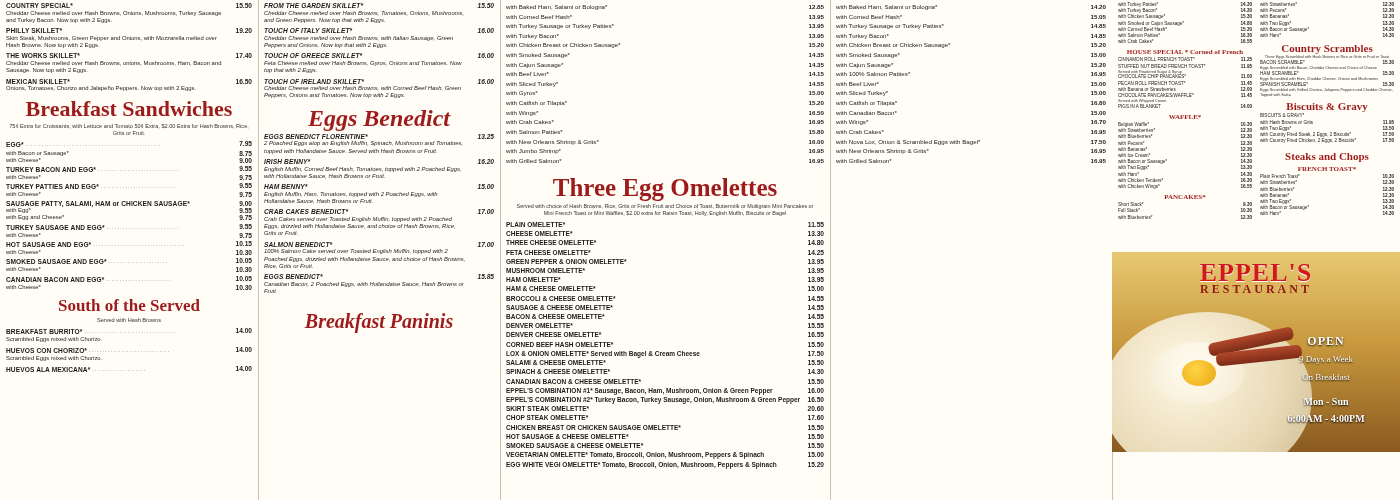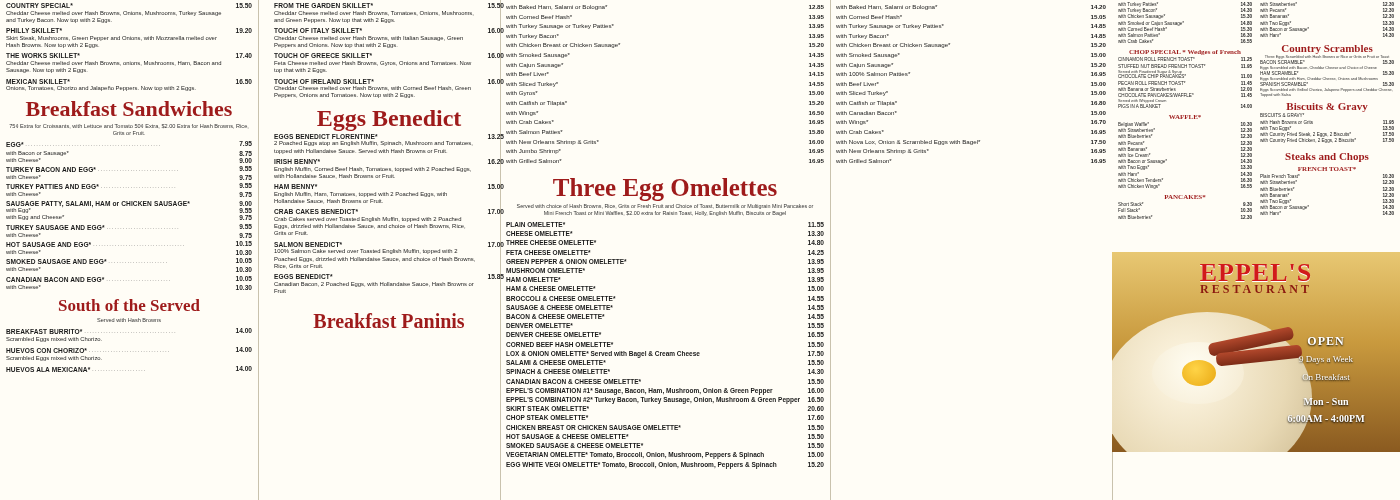--- a/index.html
+++ b/index.html
@@ -8,21 +8,21 @@
     background:#fffdf6;
     font-family:"Liberation Sans", sans-serif;
     font-size:6.2px;
     color:#1a1a1a;
   }
   .page{position:relative;width:1400px;height:500px;}
 
   
   .col{position:absolute;top:0;height:500px;box-sizing:border-box;padding:2px 6px;overflow:hidden;}
   .c1{left:0;width:258px;}
-  .c2{left:268px;width:242px;}
+  .c2{left:258px;width:242px;font-style:italic;}
   .c3{left:500px;width:330px;}
   .c4{left:830px;width:282px;}
   .c5{left:1112px;width:288px;background:#fffdf6;}
 
   .vline{position:absolute;top:0;bottom:0;width:1px;background:#c9c2ad;}
 
   
   .item{position:relative;margin:0 0 3px 0;line-height:1.18;}
   .nm{font-weight:bold;font-size:6.6px;letter-spacing:.1px;}
   .pr{position:absolute;right:0;top:0;font-weight:bold;font-size:6.6px;}
@@ -350,21 +350,21 @@
         <div class="trow"><span>with Turkey Patties*</span><span class="pr">14.30</span></div>
         <div class="trow"><span>with Turkey Bacon*</span><span class="pr">14.30</span></div>
         <div class="trow"><span>with Chicken Sausage*</span><span class="pr">15.30</span></div>
         <div class="trow"><span>with Smoked or Cajun Sausage*</span><span class="pr">14.80</span></div>
         <div class="trow"><span>with Corned Beef Hash*</span><span class="pr">15.30</span></div>
         <div class="trow"><span>with Salmon Patties*</span><span class="pr">16.30</span></div>
         <div class="trow"><span>with Crab Cakes*</span><span class="pr">16.55</span></div>
       </div>
 
       <div class="tiny-block">
-        <div class="tsect y">CHOP SPECIAL * Wedges of French</div>
+        <div class="tsect y">HOUSE SPECIAL * Corned of French</div>
         <div class="trow"><span>CINNAMON ROLL FRENCH TOAST*</span><span class="pr">11.25</span></div>
         <div class="trow"><span>STUFFED NUT BREAD FRENCH TOAST*</span><span class="pr">11.95</span></div>
         <div class="tmini">Served with Powdered Sugar &amp; Syrup</div>
         <div class="trow"><span>CHOCOLATE CHIP PANCAKES*</span><span class="pr">11.00</span></div>
         <div class="trow"><span>PECAN ROLL FRENCH TOAST*</span><span class="pr">11.45</span></div>
         <div class="trow"><span>with Banana or Strawberries</span><span class="pr">12.00</span></div>
         <div class="trow"><span>CHOCOLATE PANCAKES/WAFFLE*</span><span class="pr">11.45</span></div>
         <div class="tmini">Served with Whipped Cream</div>
         <div class="trow"><span>PIGS IN A BLANKET</span><span class="pr">14.00</span></div>
       </div>

